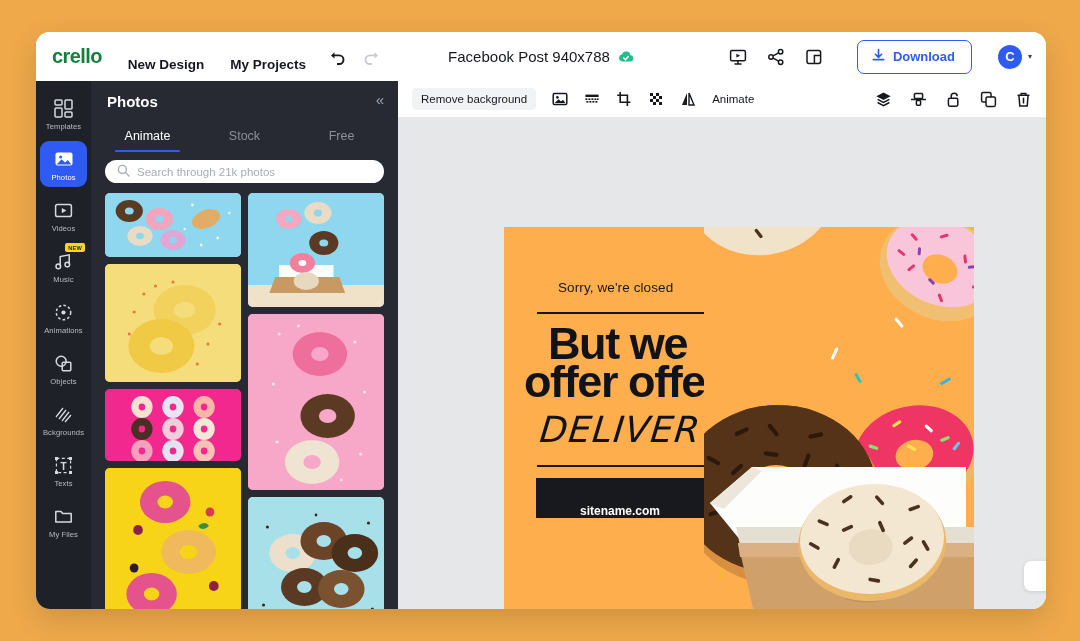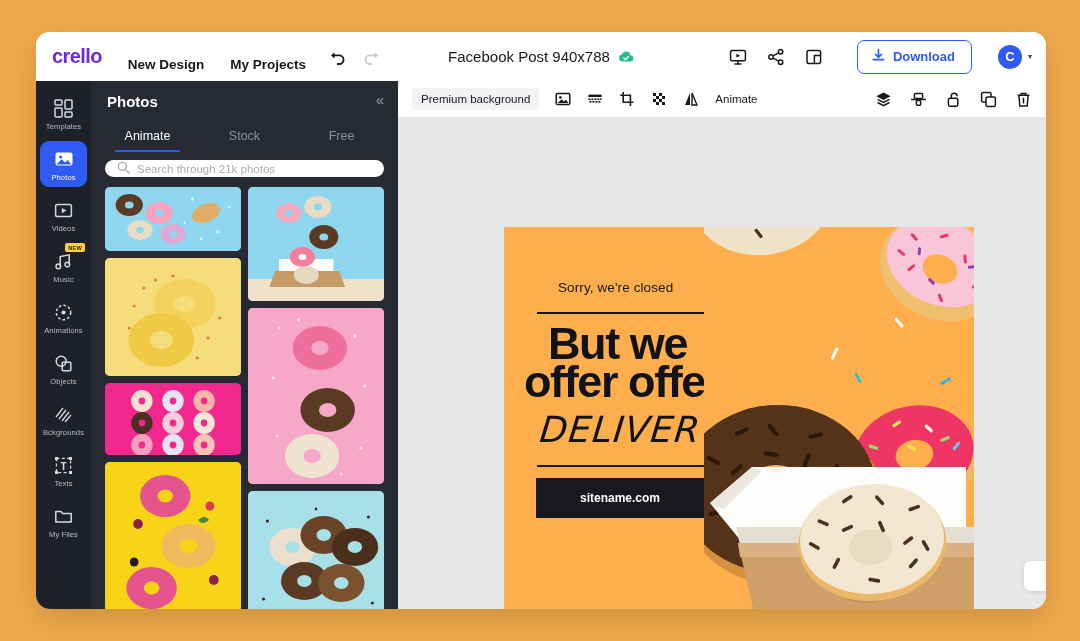--- a/index.html
+++ b/index.html
@@ -24,21 +24,21 @@
   
   #header {
     position: absolute; left: 0; top: 0;
     width: 1010px; height: 49px;
     background: #fff;
     display: flex; align-items: center;
     z-index: 30;
   }
   #logo {
     margin-left: 16px;
-    color: #6d28d9;
+    color: #15803d;
     font-size: 20px;
     font-weight: 700;
     letter-spacing: -.6px;
   }
   .hdr-link {
     margin-left: 26px;
     font-size: 13.5px;
     color: #16181d;
     font-weight: 600;
     cursor: pointer;
@@ -131,21 +131,21 @@
     flex: 1; text-align: center; padding: 8px 0 9px 0;
     font-size: 12.5px; color: #8c909c; cursor: pointer; position: relative;
   }
   .ptab.active { color: #fff; }
   .ptab.active::after {
     content: ""; position: absolute; left: 16px; right: 16px; bottom: 0;
     height: 2.5px; background: #2f5bf4; border-radius: 2px;
   }
   #search-wrap { padding: 8px 14px 0 14px; }
   #search-box {
-    height: 17px; background: #fff; border-radius: 15px;
+    height: 23px; background: #fff; border-radius: 15px;
     display: flex; align-items: center; padding: 0 12px;
   }
   #search-input {
     border: 0; outline: 0; flex: 1; margin-left: 7px;
     font-size: 11.5px; color: #16181d;
     font-family: "Liberation Sans", sans-serif; background: transparent;
   }
   #search-input::placeholder { color: #a9acb4; }
   #photo-grid {
     margin-top: 10px; padding: 0 14px;
@@ -204,21 +204,21 @@
     position: absolute; left: 36px; top: 182px;
     font-size: 36px; color: #111318;
     font-style: italic; font-weight: 400;
     font-family: "DejaVu Sans", sans-serif;
     letter-spacing: 1px;
     transform: skewX(-6deg);
   }
   #d-urlbox {
     position: absolute; left: 32px; top: 251px;
     width: 168px; height: 40px; background: #17191f;
-    display: flex; align-items: center; justify-content: center;
+    display: flex; align-items: flex-end; justify-content: center;
   }
   #d-url { color: #fff; font-size: 12px; font-weight: 700; }
 
   
   #bottom-bar {
     position: absolute; left: 362px; bottom: 0;
     width: 648px; height: 57px;
     pointer-events: none;
   }
   #play-btn {
@@ -578,21 +578,21 @@
               </g>
           </svg>
         </div>
       </div>
     </div>
   </div>
 
   <div id="editor">
 
     <div id="obj-toolbar">
-      <div id="remove-bg">Premium background</div>
+      <div id="remove-bg">Remove background</div>
 
       <div class="tb-ico">
         <svg width="16" height="16" viewBox="0 0 16 16">
             <rect x="1.2" y="2.6" width="13.6" height="11" rx="1.4" stroke="#16181d" stroke-width="1.5" fill="none"></rect>
             <circle cx="5.4" cy="6.4" r="1.3" fill="#16181d"></circle>
             <path d="M2.6 12 6.6 8.3 9 10.6 11 8.8 13.4 12Z" fill="#16181d"></path>
           </svg>
       </div>
       <div class="tb-ico">
         <svg width="16" height="16" viewBox="0 0 16 16">

